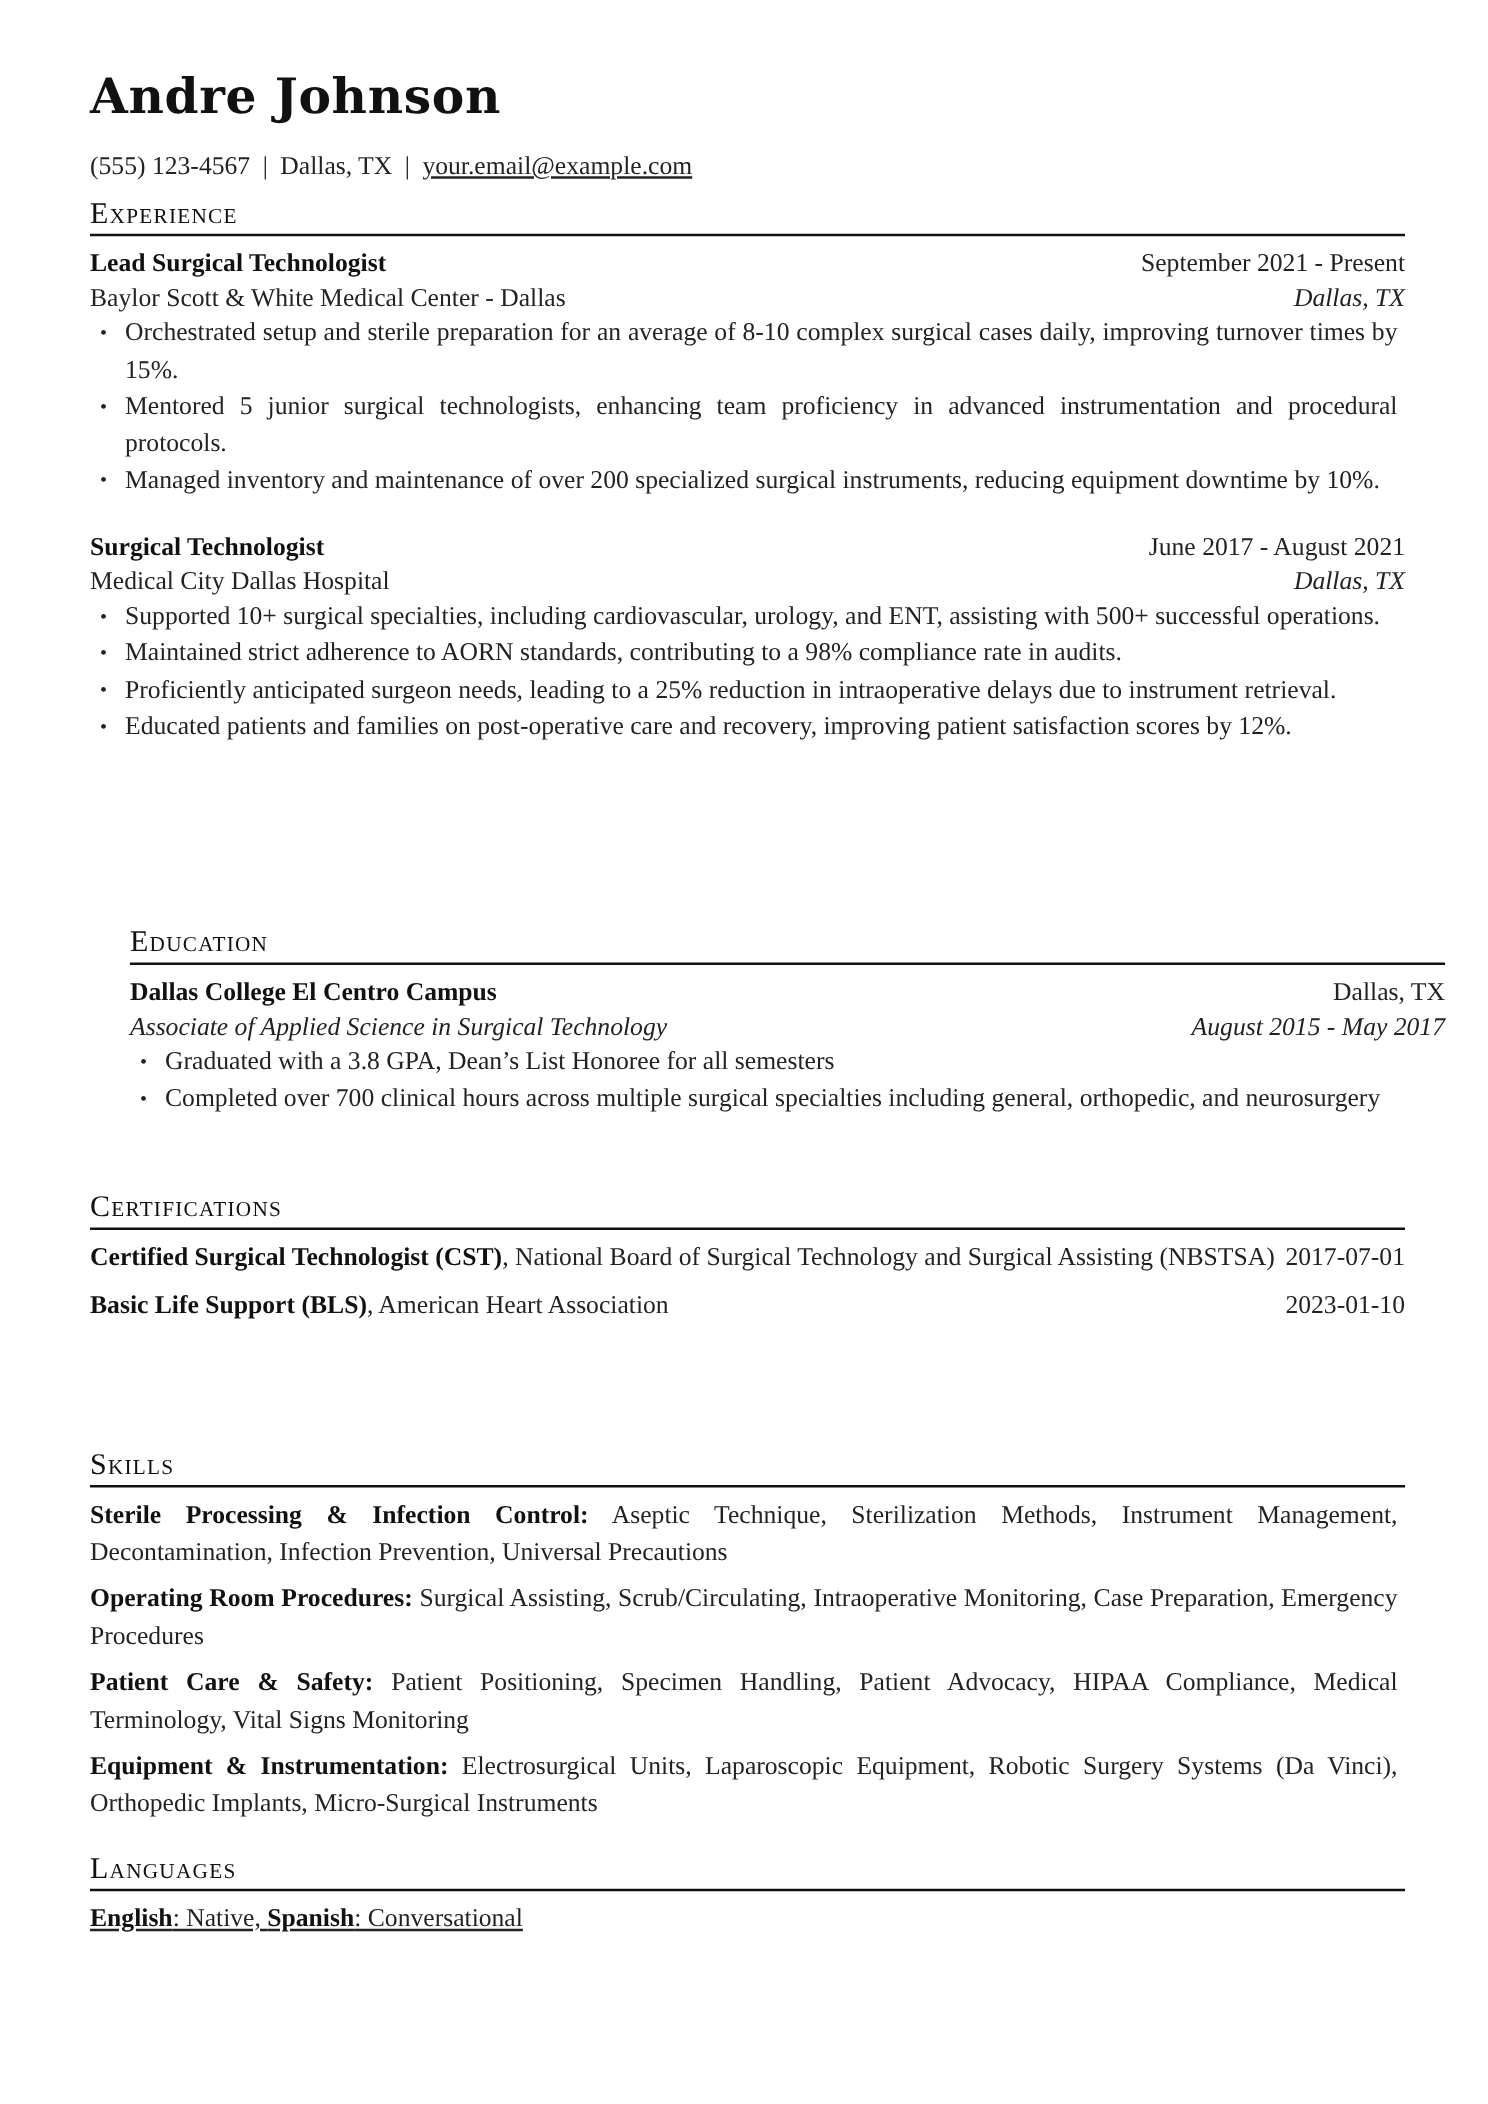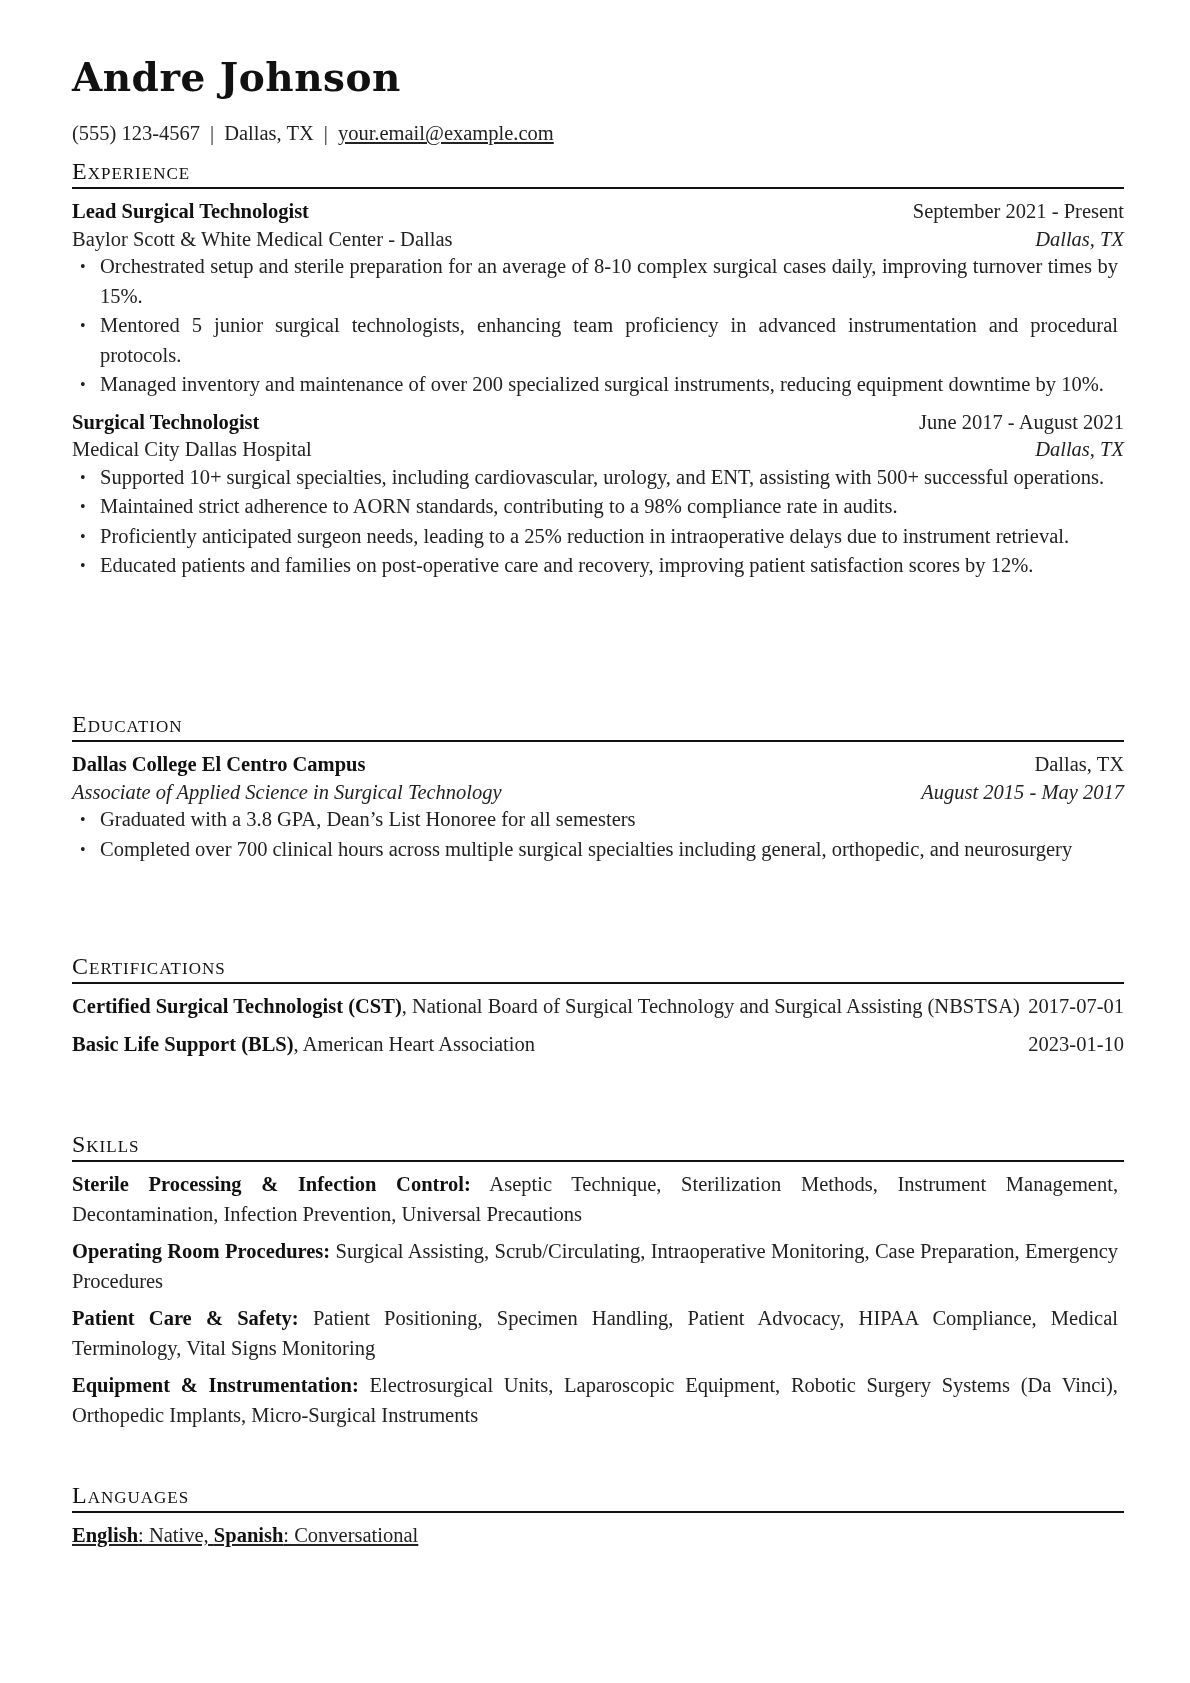--- a/index.html
+++ b/index.html
@@ -73,39 +73,39 @@
         <span>Baylor Scott &amp; White Medical Center - Dallas</span>
         <span class="i">Dallas, TX</span>
       </div>
       <ul class="bullets" style="margin-top:-2px;">
         <li>Orchestrated setup and sterile preparation for an average of 8-10 complex surgical cases daily, improving turnover times by 15%.</li>
         <li>Mentored 5 junior surgical technologists, enhancing team proficiency in advanced instrumentation and procedural protocols.</li>
         <li>Managed inventory and maintenance of over 200 specialized surgical instruments, reducing equipment downtime by 10%.</li>
       </ul>
     </div>
 
-    <div style="margin-top:8px;">
+    <div style="margin-top:24px;">
       <div class="row">
         <span class="b">Surgical Technologist</span>
         <span>June 2017 - August 2021</span>
       </div>
       <div class="row" style="margin-top:-2px;">
         <span>Medical City Dallas Hospital</span>
         <span class="i">Dallas, TX</span>
       </div>
       <ul class="bullets" style="margin-top:-2px;">
         <li>Supported 10+ surgical specialties, including cardiovascular, urology, and ENT, assisting with 500+ suc­cessful operations.</li>
         <li>Maintained strict adherence to AORN standards, contributing to a 98% compliance rate in audits.</li>
         <li>Proficiently anticipated surgeon needs, leading to a 25% reduction in intraoperative delays due to instru­ment retrieval.</li>
         <li>Educated patients and families on post-operative care and recovery, improving patient satisfaction scores by 12%.</li>
       </ul>
     </div>
   </div>
 
-  <div class="section" style="top:712px;">
+  <div class="section" style="top:742px;margin-left:32px;">
     <div class="sec-title">Education</div>
     <div class="sec-rule"></div>
     <div style="margin-top:8px;">
       <div class="row">
         <span class="b">Dallas College El Centro Campus</span>
         <span>Dallas, TX</span>
       </div>
       <div class="row" style="margin-top:-2px;">
         <span class="i">Associate of Applied Science in Surgical Technology</span>
         <span class="i">August 2015 - May 2017</span>
@@ -128,21 +128,21 @@
       </div>
     </div>
 
     <div class="row" style="margin-top:8px;">
       <span><span class="b">Basic Life Support (BLS)</span><span>, American Heart Association</span></span>
       <span>2023-01-10</span>
     </div>
 
   </div>
 
-  <div class="section" style="top:1132px;">
+  <div class="section" style="top:1160px;">
     <div class="sec-title">Skills</div>
     <div class="sec-rule"></div>
 
     <div class="para" style="margin-top:8px;">
       <span class="b">Sterile Processing &amp; Infection Control:</span><span> Aseptic Technique, Sterilization Methods, Instrument Manage­ment, Decontamination, Infection Prevention, Universal Precautions</span>
     </div>
     <div class="para" style="margin-top:8px;">
       <span class="b">Operating Room Procedures:</span><span> Surgical Assisting, Scrub/Circulating, Intraoperative Monitoring, Case Preparation, Emergency Procedures</span>
     </div>
     <div class="para" style="margin-top:8px;">

